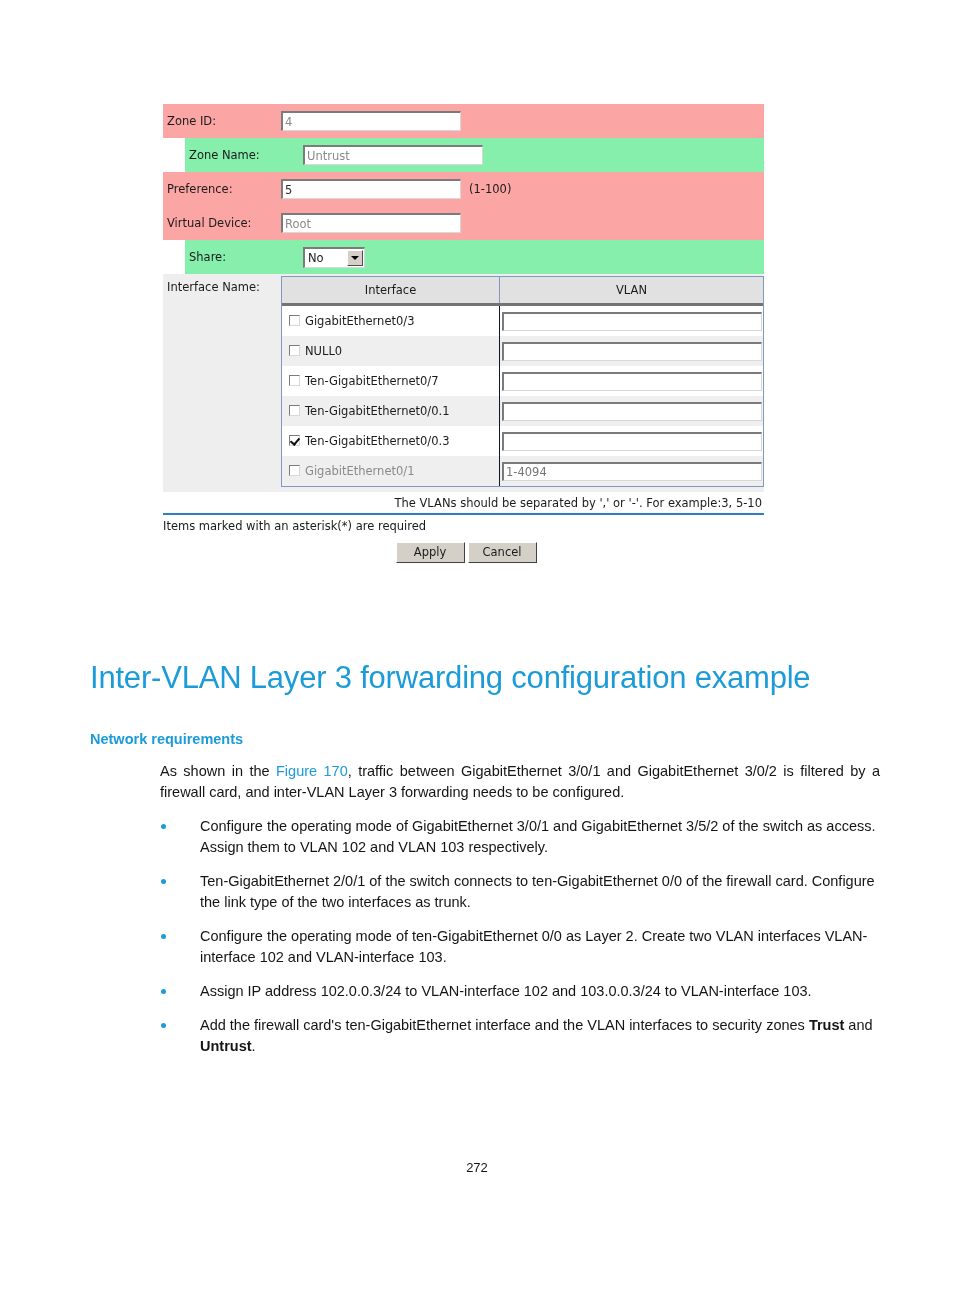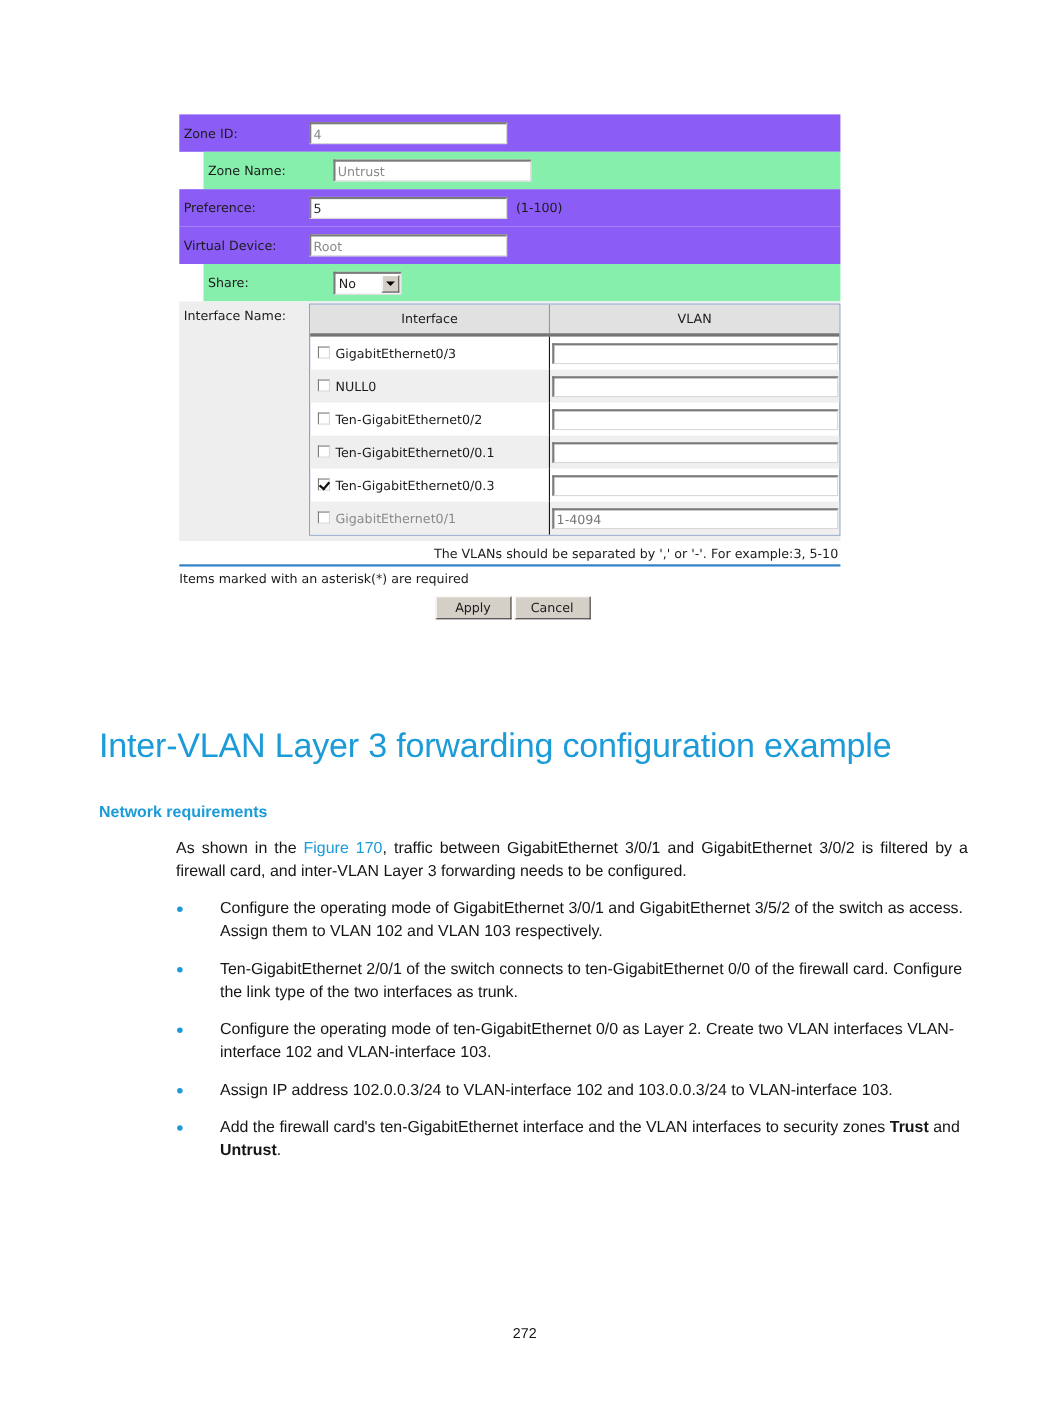--- a/index.html
+++ b/index.html
@@ -61,21 +61,21 @@
     top: 28px;
     height: 2px;
     background: #2f6fba;
   }
 
   .formrows { position: relative; }
   .frow {
     display: flex;
     align-items: center;
     min-height: 34px;
-    background: #8b5cf6;
+    background: #fca5a5;
     padding: 0;
   }
   .frow.alt { background: #86efac; margin-left: 22px; }
   .flabel {
     width: 118px;
     flex: 0 0 118px;
     padding-left: 4px;
     box-sizing: border-box;
     font-size: 11.5px;
     color: #1b1b1b;
@@ -327,21 +327,21 @@
     height: 5px;
     border-radius: 50%;
     background: #1b9bd8;
   }
   b.st { font-weight: bold; }
 
   .pageno {
     position: absolute;
     left: 0;
     right: 0;
-    top: 1204px;
+    top: 1160px;
     text-align: center;
     font-size: 13px;
     color: #151515;
     font-family: "Liberation Sans", sans-serif;
   }
 </style>
 </head>
 <body>
 
 <div class="shot">
@@ -413,21 +413,21 @@
               <tr class="r-alt">
                 <td class="c-if">
                   <span class="cb"></span><span class="ifname">NULL0</span>
                 </td>
                 <td class="c-vlan">
                   <input class="vinput" type="text" value="" style="">
                 </td>
               </tr>
               <tr>
                 <td class="c-if">
-                  <span class="cb"></span><span class="ifname">Ten-GigabitEthernet0/2</span>
+                  <span class="cb"></span><span class="ifname">Ten-GigabitEthernet0/7</span>
                 </td>
                 <td class="c-vlan">
                   <input class="vinput" type="text" value="" style="">
                 </td>
               </tr>
               <tr class="r-alt">
                 <td class="c-if">
                   <span class="cb"></span><span class="ifname">Ten-GigabitEthernet0/0.1</span>
                 </td>
                 <td class="c-vlan">

